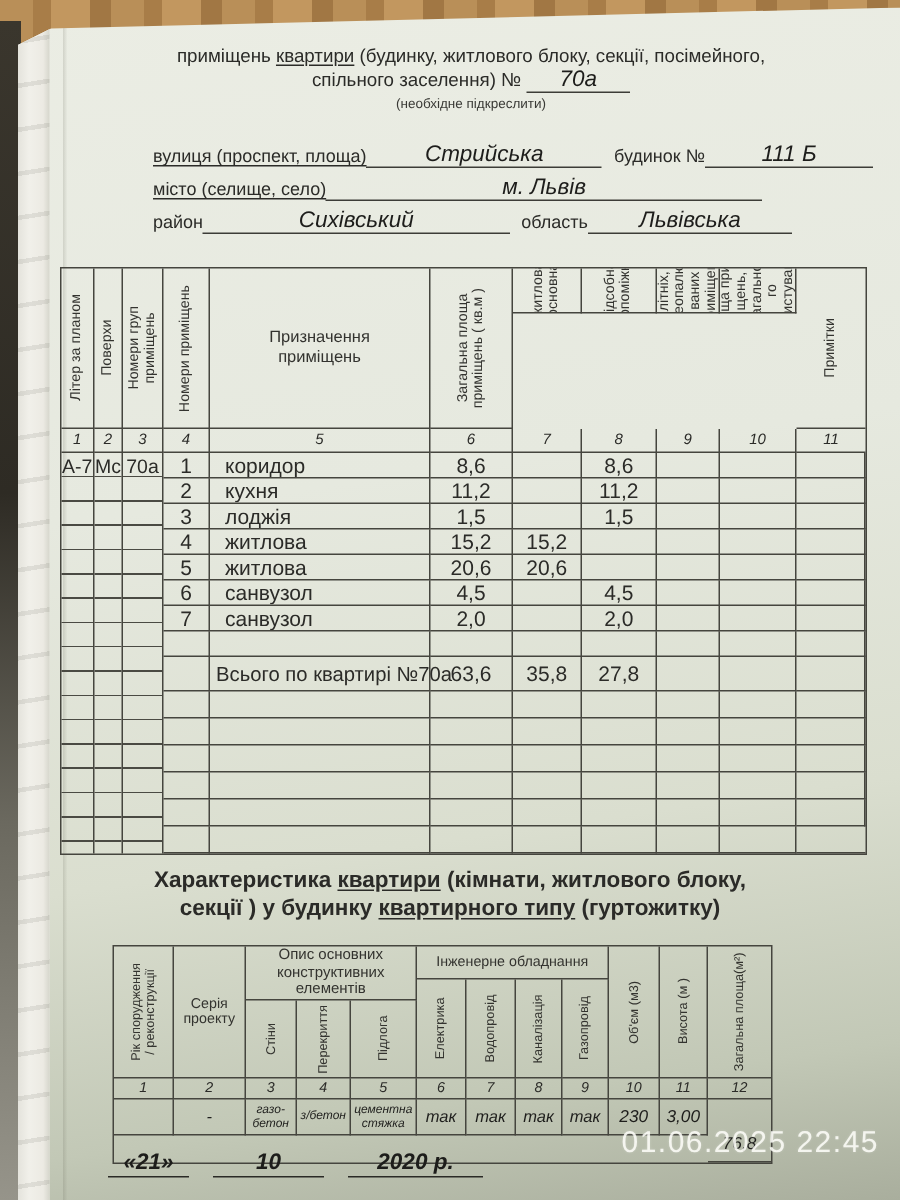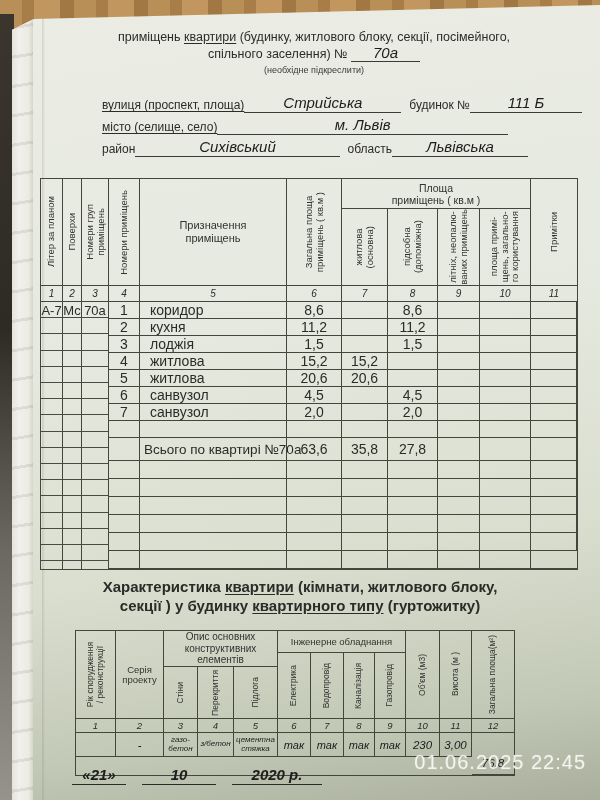--- a/index.html
+++ b/index.html
@@ -105,22 +105,20 @@
     <div class="g11 hdr" style="display:grid;">
       <div class="c hcell sp2"><span class="vt">Літер за планом</span></div>
       <div class="c hcell sp2"><span class="vt">Поверхи</span></div>
       <div class="c hcell sp2"><span class="vt">Номери груп
 приміщень</span></div>
       <div class="c hcell sp2"><span class="vt">Номери приміщень</span></div>
       <div class="c hcell sp2" style="font-size:11px;line-height:13px;">Призначення
 приміщень</div>
       <div class="c hcell sp2"><span class="vt">Загальна площа
 приміщень ( кв.м )</span></div>
-      <div class="c hcell" style="grid-column:7 / span 4;font-size:10.5px;line-height:12px;">Площа
-приміщень ( кв.м )</div>
       <div class="c hcell" style="grid-column:7;"><span class="vt">житлова
 (основна)</span></div>
       <div class="c hcell"><span class="vt">підсобна
 (допоміжна)</span></div>
       <div class="c hcell"><span class="vt">літніх, неопалю-
 ваних приміщень</span></div>
       <div class="c hcell"><span class="vt">площа примі-
 щень, загально-
 го користування</span></div>
       <div class="c hcell sp2" style="grid-column:11;grid-row:1 / span 2;"><span class="vt">Примітки</span></div>

